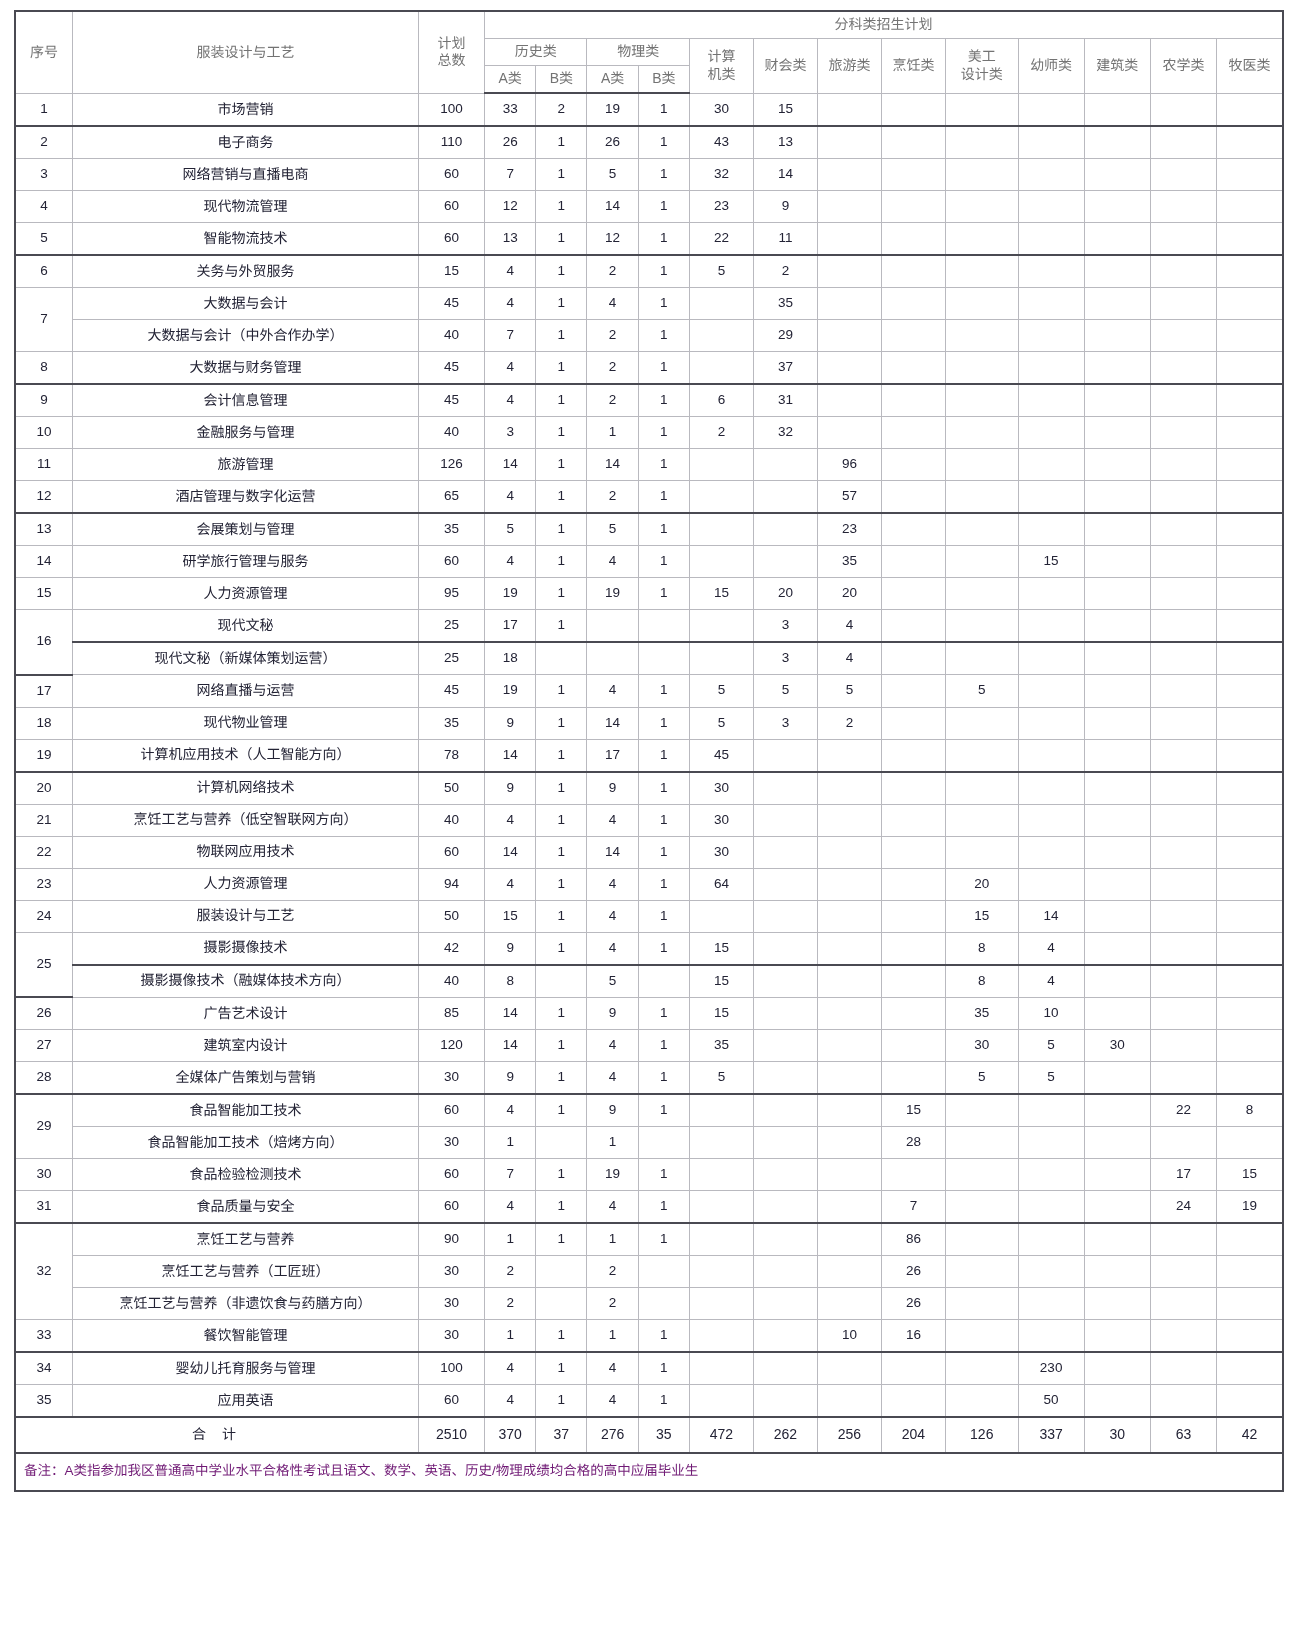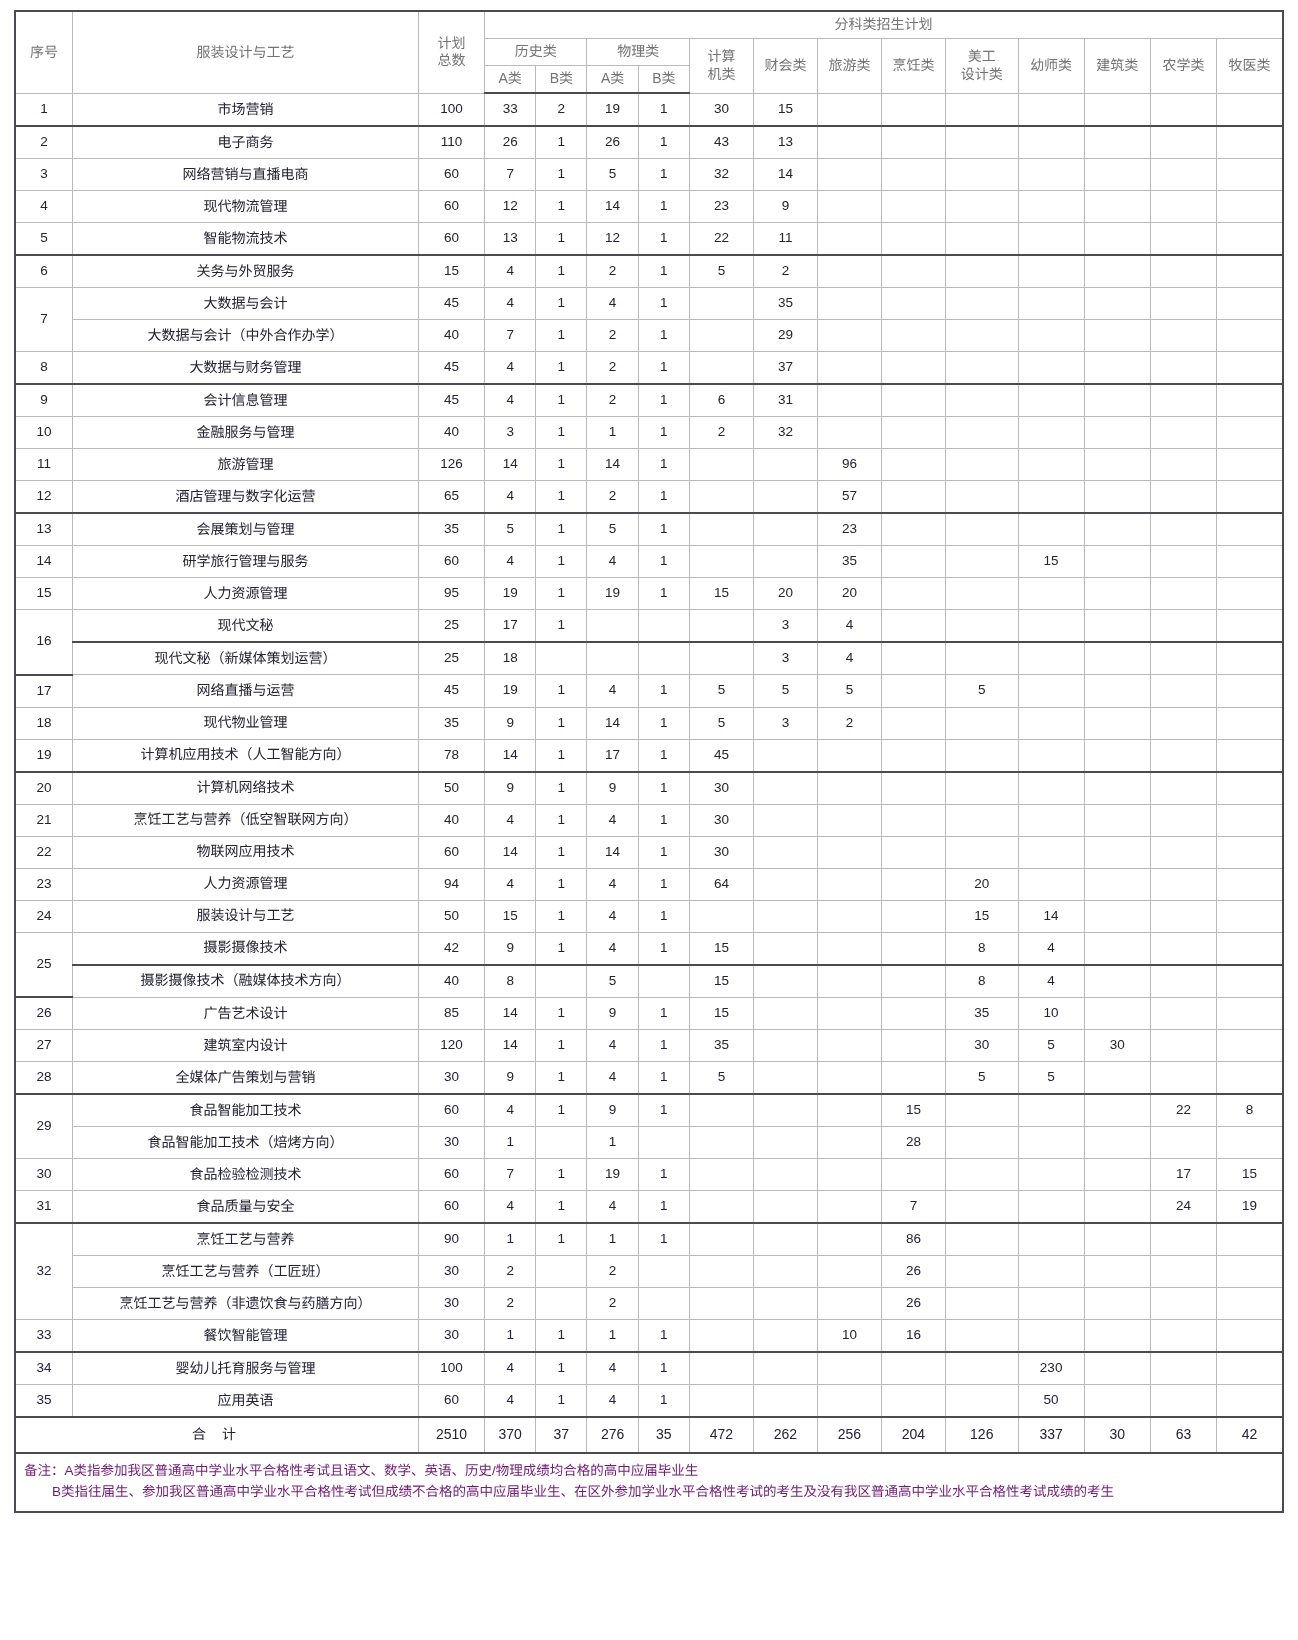--- a/index.html
+++ b/index.html
@@ -902,16 +902,15 @@
         <td class="num thickright">337</td>
         <td class="num">30</td>
         <td class="num">63</td>
         <td class="num">42</td>
       </tr>
     </tfoot>
   </table>
 
   <div class="notes">
     <div>备注：A类指参加我区普通高中学业水平合格性考试且语文、数学、英语、历史/物理成绩均合格的高中应届毕业生</div>
-    <div class="line2">B类指往届生、参加我区普通高中学业水平合格性考试但成绩不合格的高中应届毕业生、在区外参加学业水平合格性考试的考生及没有我区普通高中学业水平合格性考试成绩的考生</div>
   </div>
 
 </div>
 
 </body></html>

